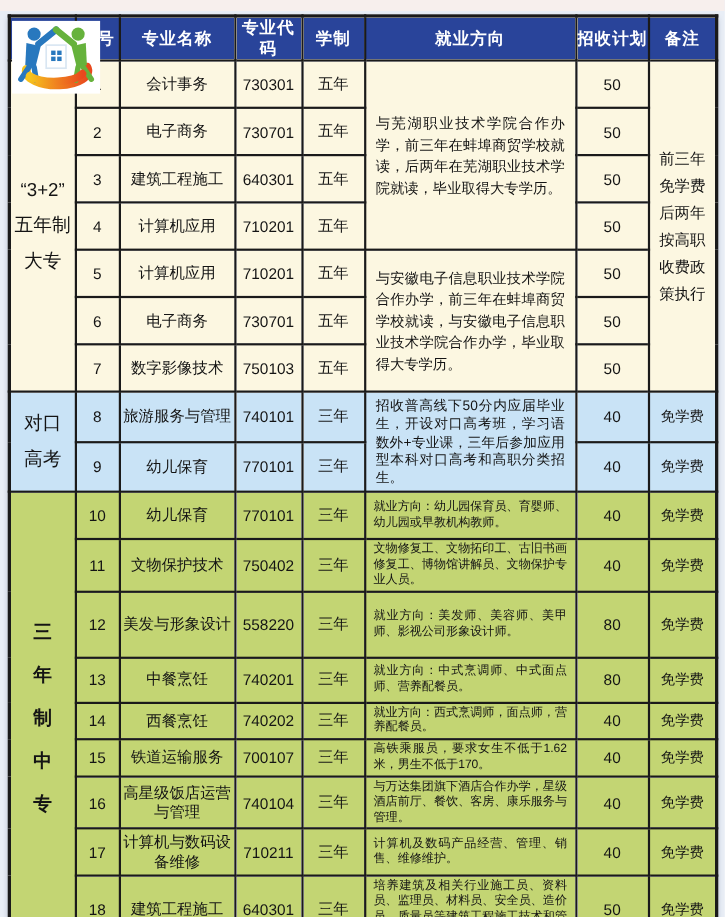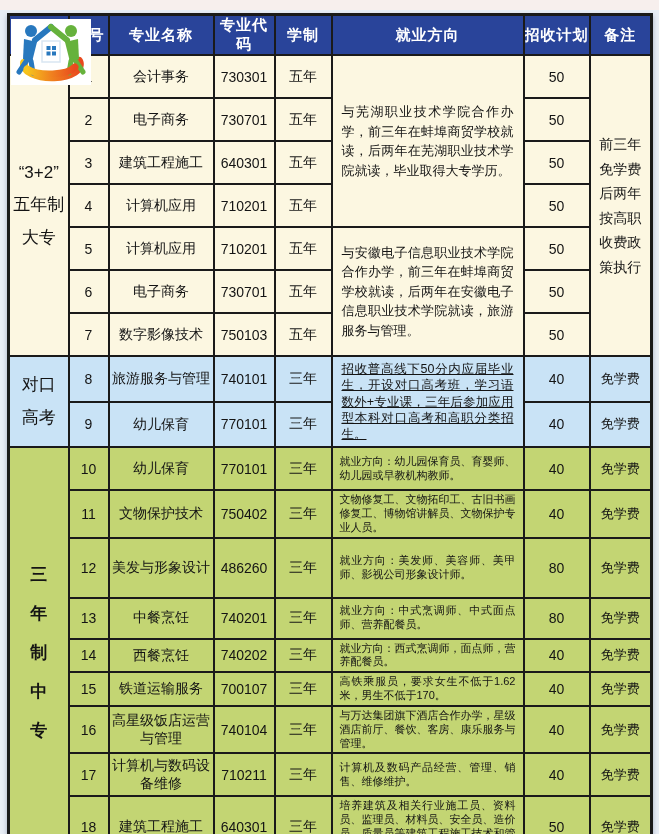--- a/index.html
+++ b/index.html
@@ -96,21 +96,21 @@
       <td class="s1 name">计算机应用</td>
       <td class="s1 code">710201</td>
       <td class="s1 years">五年</td>
       <td class="s1 plan">50</td>
     </tr>
     <tr style="height:43px">
       <td class="s1 num">5</td>
       <td class="s1 name">计算机应用</td>
       <td class="s1 code">710201</td>
       <td class="s1 years">五年</td>
-      <td class="s1 jobm" rowspan="3">与安徽电子信息职业技术学院合作办学，前三年在蚌埠商贸学校就读，后两年在安徽电子信息职业技术学院就读，旅游服务与管理。</td>
+      <td class="s1 jobm" rowspan="3">与安徽电子信息职业技术学院合作办学，前三年在蚌埠商贸学校就读，与安徽电子信息职业技术学院合作办学，毕业取得大专学历。</td>
       <td class="s1 plan">50</td>
     </tr>
     <tr style="height:43px">
       <td class="s1 num">6</td>
       <td class="s1 name">电子商务</td>
       <td class="s1 code">730701</td>
       <td class="s1 years">五年</td>
       <td class="s1 plan">50</td>
     </tr>
     <tr style="height:43px">
@@ -121,21 +121,21 @@
       <td class="s1 plan">50</td>
     </tr>
 
     <tr style="height:40px">
       <td class="s2 cat" rowspan="2">对口
 高考</td>
       <td class="s2 num">8</td>
       <td class="s2 name">旅游服务与管理</td>
       <td class="s2 code">740101</td>
       <td class="s2 years">三年</td>
-      <td class="s2 jobm" rowspan="2" style="font-size:12.5px;line-height:1.3;text-decoration:underline;">招收普高线下50分内应届毕业生，开设对口高考班，学习语数外+专业课，三年后参加应用型本科对口高考和高职分类招生。</td>
+      <td class="s2 jobm" rowspan="2" style="font-size:12.5px;line-height:1.3;">招收普高线下50分内应届毕业生，开设对口高考班，学习语数外+专业课，三年后参加应用型本科对口高考和高职分类招生。</td>
       <td class="s2 plan">40</td>
       <td class="s2 remark">免学费</td>
     </tr>
     <tr style="height:40px">
       <td class="s2 num">9</td>
       <td class="s2 name">幼儿保育</td>
       <td class="s2 code">770101</td>
       <td class="s2 years">三年</td>
       <td class="s2 plan">40</td>
       <td class="s2 remark">免学费</td>
@@ -160,21 +160,21 @@
       <td class="s3 name">文物保护技术</td>
       <td class="s3 code">750402</td>
       <td class="s3 years">三年</td>
       <td class="s3 job">文物修复工、文物拓印工、古旧书画修复工、博物馆讲解员、文物保护专业人员。</td>
       <td class="s3 plan">40</td>
       <td class="s3 remark">免学费</td>
     </tr>
     <tr style="height:60px">
       <td class="s3 num">12</td>
       <td class="s3 name">美发与形象设计</td>
-      <td class="s3 code">486260</td>
+      <td class="s3 code">558220</td>
       <td class="s3 years">三年</td>
       <td class="s3 job">就业方向：美发师、美容师、美甲师、影视公司形象设计师。</td>
       <td class="s3 plan">80</td>
       <td class="s3 remark">免学费</td>
     </tr>
     <tr style="height:41px">
       <td class="s3 num">13</td>
       <td class="s3 name">中餐烹饪</td>
       <td class="s3 code">740201</td>
       <td class="s3 years">三年</td>

